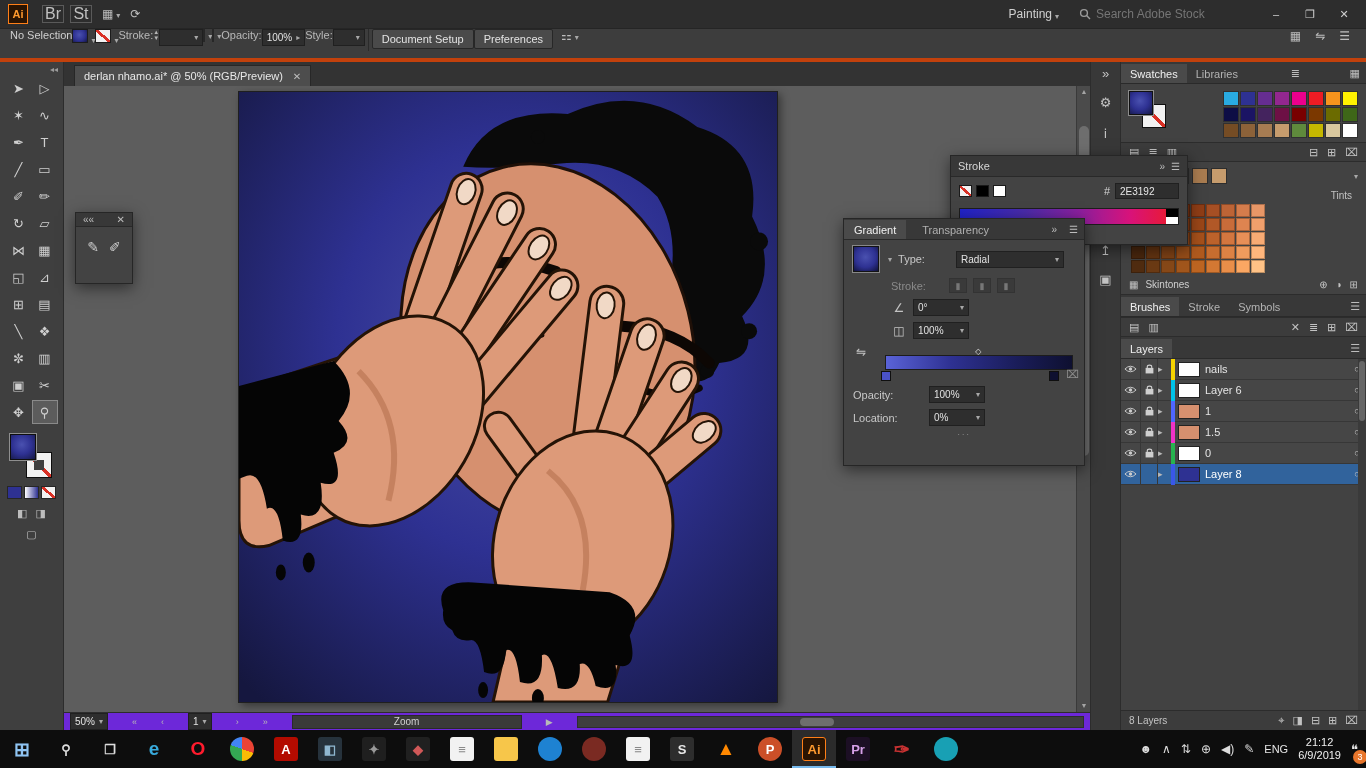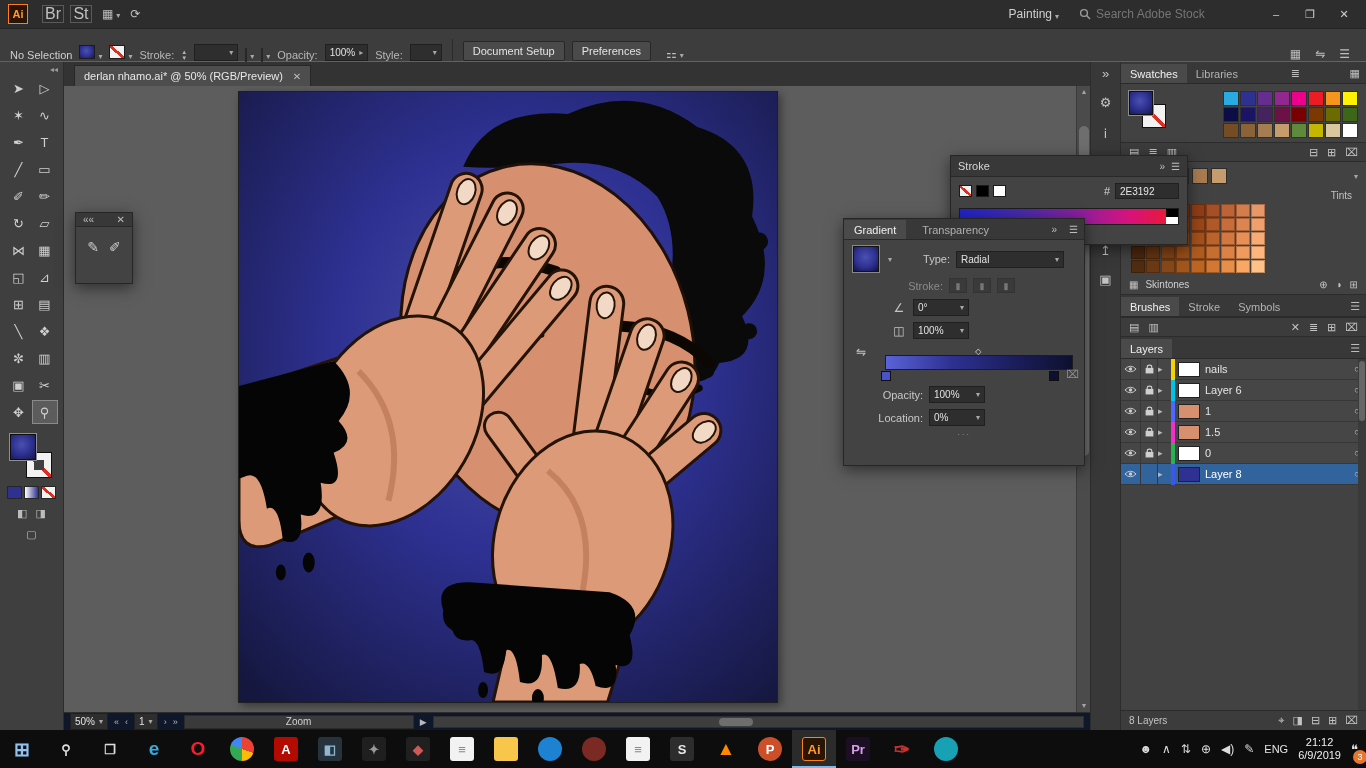--- a/index.html
+++ b/index.html
@@ -18,22 +18,22 @@
   .chev { font-size:8px; color:#a8a8a8; margin-left:3px; }
   .mb-spacer { flex:1; }
   .workspace-btn { display:flex; align-items:flex-end; font-size:12px; color:#d0d0d0; margin-right:18px; }
   .search-box { display:flex; align-items:center; gap:5px; margin-right:30px; }
   .search-box input { background:transparent; border:none; outline:none; color:#9b9b9b;
     font-size:12px; width:130px; font-family:inherit; }
   .win-btn { width:28px; height:22px; display:flex; align-items:center; justify-content:center;
     color:#cfcfcf; font-size:11px; margin-left:4px; }
 
   
-  .controlbar { height:34px; background:#3d3d3d; border-top:1px solid #252525; border-bottom:1px solid #c2410c;
-    display:flex; align-items:flex-end; padding:0 10px; gap:7px; }
+  .controlbar { height:34px; background:#3d3d3d; border-top:1px solid #252525; border-bottom:4px solid #c2410c;
+    display:flex; align-items:flex-start; padding:0 10px; }
   .cb-label { color:#cfcfcf; }
   .cb-dim { color:#b8b8b8; }
   .swatch-mini { width:16px; height:14px; border:1px solid #1c1c1c; display:inline-block; }
   .field { display:inline-flex; align-items:center; background:#2e2e2e; border:1px solid #202020;
     height:17px; padding:0 4px; color:#e2e2e2; font-size:10px; }
   .field .chev { margin-left:4px; }
   .stepper { display:inline-flex; flex-direction:column; color:#b5b5b5; font-size:6px; line-height:6px; }
   .cb-btn { background:#4a4a4a; border:1px solid #272727; border-radius:2px; color:#e3e3e3;
     padding:3px 9px; font-size:11px; }
   .brush-preview { width:85px; height:14px; background:linear-gradient(#9a9a9a,#7d7d7d); border:1px solid #272727; }
@@ -74,22 +74,22 @@
     align-items:center; border:1px solid #272727; border-bottom:none; }
   .doc-close { color:#bdbdbd; font-size:10px; }
   .canvas { position:relative; flex:1; background:#5d5d5d; overflow:hidden; }
   .artwork { position:absolute; left:174px; top:5px; width:540px; height:612px;
     border:1px solid #1f1f1f; box-shadow:3px 3px 8px rgba(0,0,0,.4); }
   .vscroll { position:absolute; right:0; top:0; bottom:0; width:14px; background:#4b4b4b; border-left:1px solid #3a3a3a; }
   .vscroll .arr { position:absolute; left:0; width:14px; height:12px; color:#a5a5a5; font-size:7px; text-align:center; line-height:12px; }
   .vscroll .thumb { position:absolute; left:2px; width:10px; top:40px; height:330px; background:#6e6e6e; border-radius:5px; }
 
   
-  .statusbar { height:18px; background:#0f172a; border-top:1px solid #2d2d2d; display:flex; align-items:center;
-    padding:0 6px; gap:6px; font-size:10px; color:#d8d8d8; }
+  .statusbar { height:18px; background:#6d28d9; border-top:1px solid #2d2d2d; display:flex; align-items:center;
+    padding:0 6px; gap:24px; font-size:10px; color:#d8d8d8; }
   .sb-nav { color:#b8b8b8; font-size:9px; }
   .sb-zoomfield { width:230px; height:14px; background:#3a3a3a; border:1px solid #2a2a2a; display:flex;
     align-items:center; justify-content:center; color:#d0d0d0; }
   .hscroll { flex:1; position:relative; height:12px; background:#3e3e3e; border:1px solid #2e2e2e; }
   .hscroll .thumb { position:absolute; top:1px; left:44%; width:34px; height:8px; background:#6e6e6e; border-radius:4px; }
 
   
   .dock { width:276px; display:flex; background:#424242; border-left:1px solid #2c2c2c; }
   .dock-strip { width:30px; background:#383838; border-right:1px solid #2c2c2c; display:flex;
     flex-direction:column; align-items:center; padding-top:4px; gap:14px; }
@@ -174,21 +174,21 @@
   .cp-hexfield { width:64px; height:16px; background:#2e2e2e; border:1px solid #202020; color:#e6e6e6;
     font-size:10px; display:flex; align-items:center; padding:0 4px; }
   .cp-spectrum { margin-top:9px; height:17px; border:1px solid #1d1d1d; position:relative;
     background:linear-gradient(90deg,#2023c8 0%,#4a2ba8 30%,#8c1f9e 55%,#d8127a 78%,#ed1c24 100%); }
   .cp-bw { position:absolute; right:0; top:0; width:12px; height:100%; display:flex; flex-direction:column; }
   .cp-bw span { flex:1; }
 
   .grad-panel { left:843px; top:218px; width:242px; height:248px; }
   .gp-body { padding:6px 9px 2px; position:relative; }
   .gp-row { display:flex; align-items:center; gap:6px; margin-bottom:6px; }
-  .gp-label { width:52px; text-align:right; color:#c8c8c8; }
+  .gp-label { width:52px; text-align:left; color:#c8c8c8; }
   .gp-label.dim { color:#8a8a8a; }
   .gp-fillprev { width:26px; height:26px; background:radial-gradient(circle at 48% 42%, #4a51b0, #2E3192 55%, #10123a);
     border:1px solid #131313; outline:1px solid #888; }
   .gp-strokebtn { width:18px; height:15px; border:1px solid #333; background:#3a3a3a; color:#777; font-size:9px;
     display:flex; align-items:center; justify-content:center; }
   .gp-ico { color:#c3c3c3; font-size:12px; width:16px; text-align:center; }
   .gslider-wrap { position:relative; margin:10px 2px 2px 10px; }
   .gmid { position:absolute; top:-8px; left:48%; color:#ddd; font-size:8px; }
   .gslider { height:15px; border:1px solid #1c1c1c;
     background:linear-gradient(90deg,#5a63d8 0%,#2E3192 35%,#1a1d5a 70%,#0e1030 100%); }

